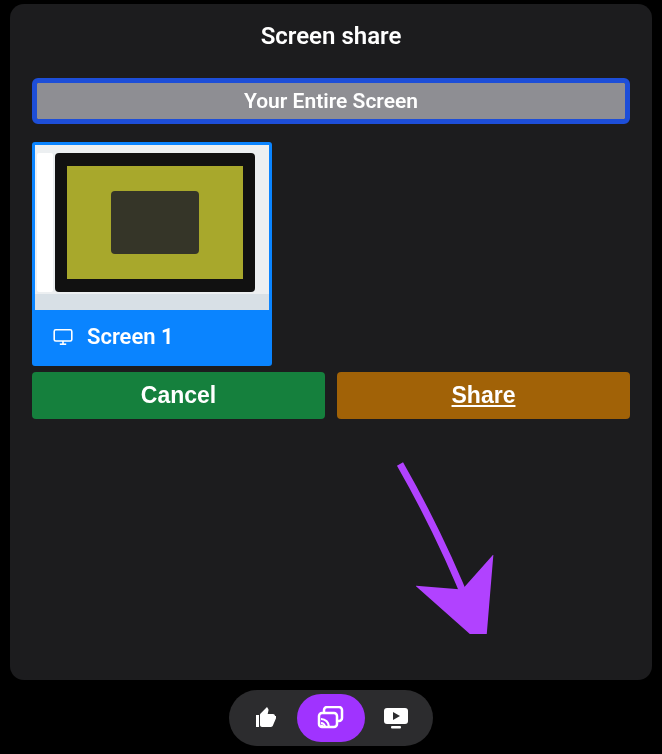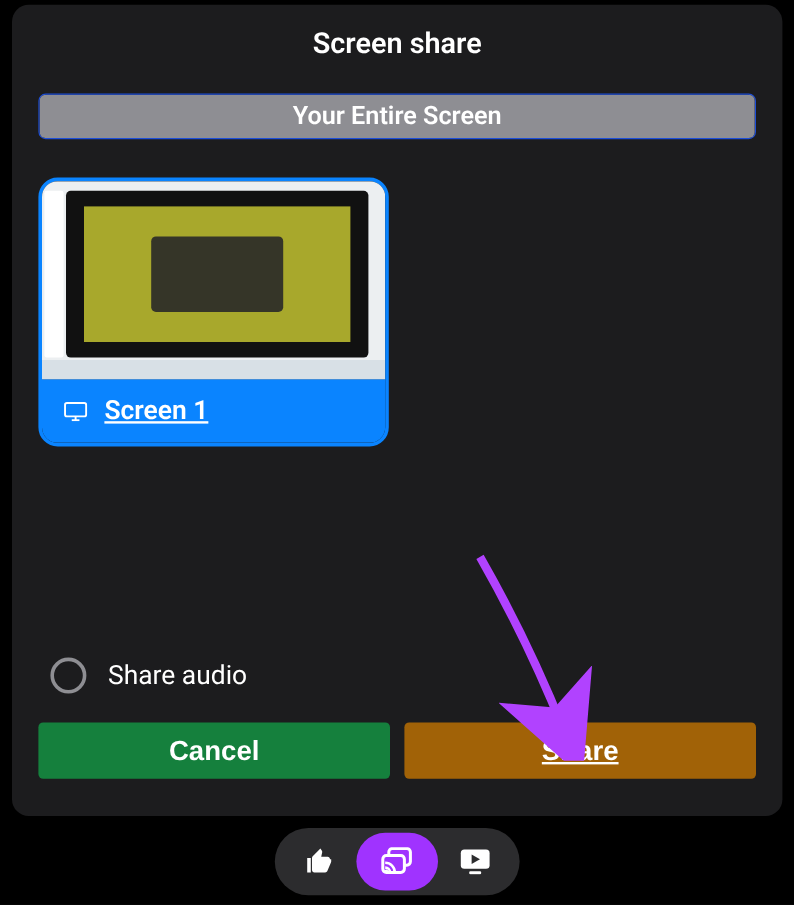--- a/index.html
+++ b/index.html
@@ -27,24 +27,24 @@
       color: #fff;
     }
     .title {
       text-align: center;
       font-size: 24px;
       font-weight: 600;
       margin-bottom: 28px;
     }
     .tabs {
       display: flex;
-      border: 1px solid #1d4ed8;
+      border: 5px solid #1d4ed8;
       border-radius: 6px;
       overflow: hidden;
-      margin-bottom: 32px;
+      margin-bottom: 18px;
     }
     .tab {
       flex: 1;
       text-align: center;
       padding: 6px 0;
       font-size: 21px;
       font-weight: 600;
       cursor: pointer;
     }
     .tab.active {
@@ -52,26 +52,25 @@
       color: #fff;
     }
     .tab.inactive {
       background: transparent;
       color: #8e8e93;
     }
     .screens-area {
       min-height: 230px;
     }
     .screen-card {
-      width: 292px;
+      width: 240px;
       border: 3px solid #0a84ff;
-      border-radius: 16px;
-      overflow: hidden;
-      cursor: pointer;
-      text-decoration: underline;
+      border-radius: 3px;
+      overflow: hidden;
+      cursor: pointer;
     }
     .thumb {
       height: 165px;
       background: #eceff1;
       position: relative;
       overflow: hidden;
     }
     .thumb-window {
       position: absolute;
       top: 8px;
@@ -228,24 +227,20 @@
         <svg class="monitor-icon" viewBox="0 0 24 20">
           <rect x="1" y="1" width="22" height="14" rx="2" fill="none" stroke="#fff" stroke-width="2"></rect>
           <line x1="8" y1="19" x2="16" y2="19" stroke="#fff" stroke-width="2"></line>
           <line x1="12" y1="15" x2="12" y2="19" stroke="#fff" stroke-width="2"></line>
         </svg>
         <span>Screen 1</span>
       </div>
     </div>
   </div>
 
-  <div class="audio-row">
-    <div class="radio"></div>
-    <span class="audio-label">Share audio</span>
-  </div>
 
   <div class="buttons">
     <button class="btn btn-cancel">Cancel</button>
     <button class="btn btn-share">Share</button>
   </div>
 
   <svg class="arrow" width="130" height="180">
     <defs>
       <marker id="arrowhead" markerWidth="12" markerHeight="12" refX="6" refY="6" orient="auto">
         <path d="M0,0 L12,6 L0,12 L3,6 Z" fill="#b142ff"></path>

